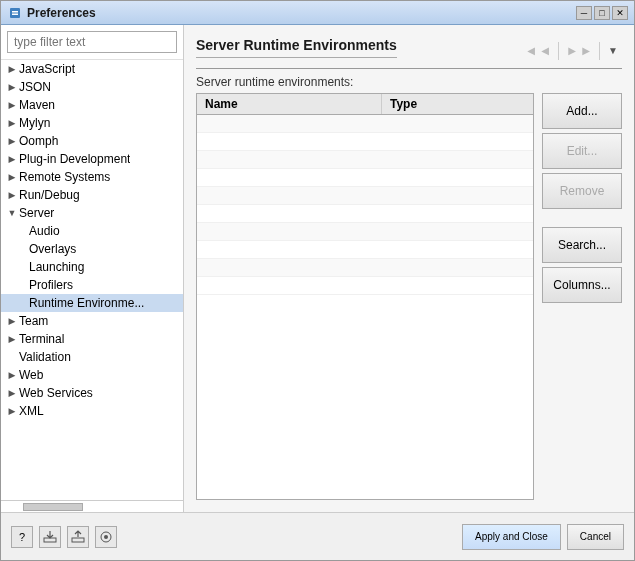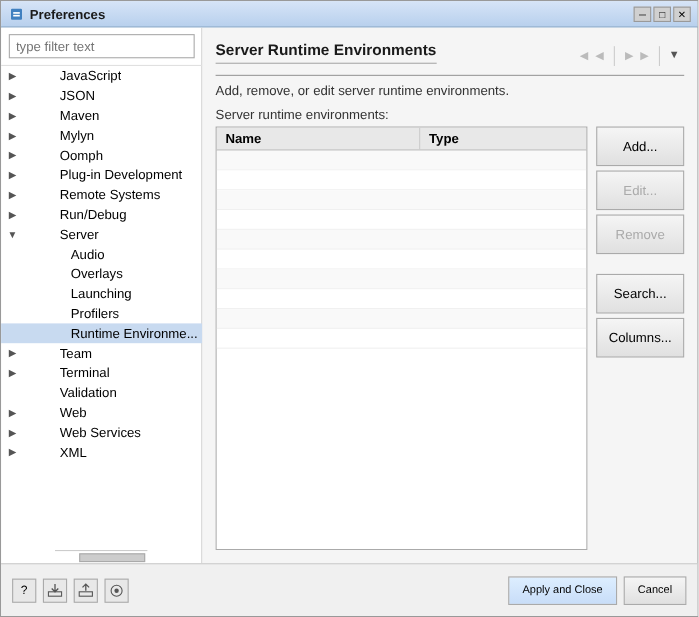--- a/index.html
+++ b/index.html
@@ -9,27 +9,27 @@
     
     .title-bar { background: linear-gradient(to bottom, #d6e4f7, #b8d0ed); height: 24px; display: flex; align-items: center; padding: 0 6px; border-bottom: 1px solid #7a9fc7; flex-shrink: 0; }
     .title-icon { width: 16px; height: 16px; margin-right: 4px; display: flex; align-items: center; justify-content: center; }
     .title-text { flex: 1; font-size: 12px; font-weight: bold; color: #1a1a1a; }
     .title-buttons { display: flex; gap: 2px; }
     .title-btn { width: 16px; height: 14px; border: 1px solid #999; background: #d0d0d0; display: flex; align-items: center; justify-content: center; font-size: 9px; cursor: pointer; }
     
     .content { display: flex; flex: 1; overflow: hidden; }
     
     
-    .left-panel { width: 183px; display: flex; flex-direction: column; border-right: 1px solid #ccc; background: #fff; flex-shrink: 0; align-items: center; }
+    .left-panel { width: 183px; display: flex; flex-direction: column; border-right: 1px solid #ccc; background: #fff; flex-shrink: 0; }
     .filter-input { margin: 6px; height: 22px; border: 1px solid #aaa; padding: 2px 6px; font-size: 12px; color: #888; outline: none; }
     .tree-area { flex: 1; overflow-y: auto; overflow-x: hidden; border-top: 1px solid #e0e0e0; }
     .tree-item { display: flex; align-items: center; padding: 2px 4px; cursor: pointer; white-space: nowrap; overflow: hidden; }
     .tree-item.active { background: #c8daf0; }
     .tree-arrow { width: 14px; height: 14px; display: inline-flex; align-items: center; justify-content: center; color: #555; font-size: 9px; flex-shrink: 0; }
-    .tree-item-label { overflow: hidden; text-overflow: ellipsis; margin-left: 36px; }
+    .tree-item-label { overflow: hidden; text-overflow: ellipsis; }
     .tree-item.child { padding-left: 28px; }
     .scrollbar-h { height: 12px; border-top: 1px solid #ccc; display: flex; align-items: center; padding: 0 2px; }
     
     
     .right-panel { flex: 1; display: flex; flex-direction: column; padding: 12px; background: #f5f5f5; }
     .section-title { font-size: 14px; font-weight: bold; color: #1a1a1a; margin-bottom: 6px; border-bottom: 1px solid #aaa; padding-bottom: 4px; }
     .section-desc { font-size: 12px; color: #333; margin-bottom: 8px; }
     .section-sublabel { font-size: 12px; color: #333; margin-bottom: 4px; }
     
     .table-area { display: flex; gap: 8px; flex: 1; }
@@ -193,21 +193,20 @@
           <span class="nav-arrow disabled">◀</span>
           <span class="nav-arrow disabled" style="margin-left:-6px">◀</span>
           <div class="nav-sep"></div>
           <span class="nav-arrow disabled">▶</span>
           <span class="nav-arrow disabled" style="margin-left:-6px">▶</span>
           <div class="nav-sep"></div>
           <span class="nav-arrow">▼</span>
         </div>
       </div>
 
-      <div class="section-desc">Add, remove, or edit server runtime environments.</div>
       <div class="section-sublabel">Server runtime environments:</div>
 
       <div class="table-area">
         <div class="table-container">
           <div class="table-header">
             <div class="table-col table-col-name">Name</div>
             <div class="table-col">Type</div>
           </div>
           <div class="table-body">
 

